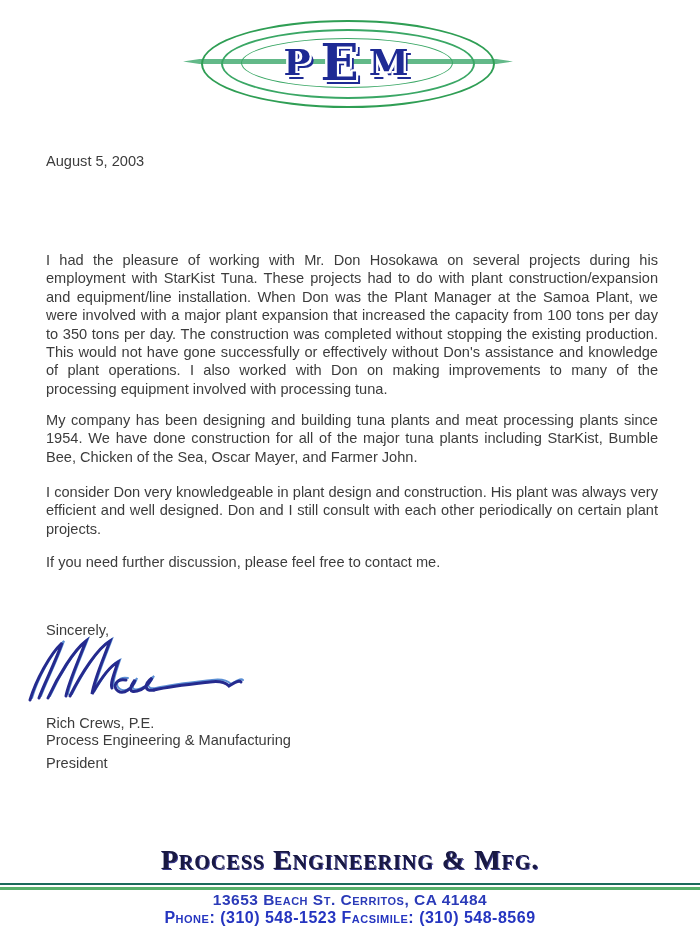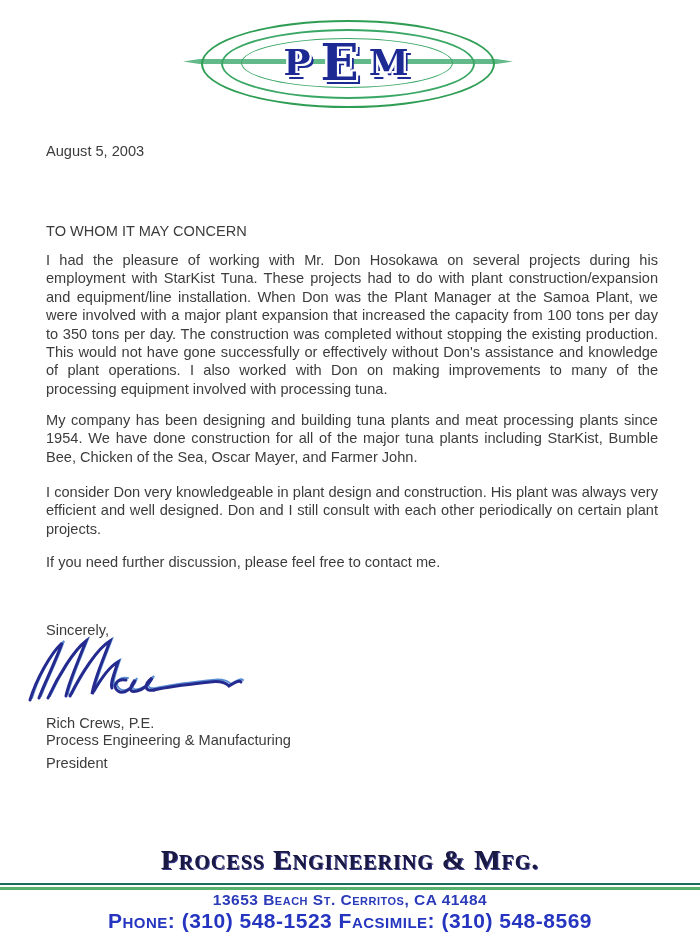--- a/index.html
+++ b/index.html
@@ -25,21 +25,21 @@
     font-family:"DejaVu Serif", serif; font-weight:bold; color:#1e2a94;
     text-shadow:2px 0 0 #fff,-2px 0 0 #fff,0 2px 0 #fff,0 -2px 0 #fff,
                 2px 2px 0 #fff,-2px -2px 0 #fff,2px -2px 0 #fff,-2px 2px 0 #fff,
                 4px 4px 0 #1e2a94;
   }
   .logo-letters .lp{font-size:36px; margin:0 5px;}
   .logo-letters .le{font-size:50px; margin:0 5px;}
   .logo-letters .lm{font-size:36px; margin:0 5px;}
   
   .txt{position:absolute; color:#3c3c3c; font-size:14.6px; line-height:18.4px;}
-  .date{left:46px; top:142px;}
+  .date{left:46px; top:152px;}
   .salutation{left:46px; top:222px;}
   .para{left:46px; width:612px; text-align:justify;}
   .p1{top:251px;}
   .p2{top:411px;}
   .p3{top:483px;}
   .p4{top:553px;}
   .closing{left:46px; top:621px;}
   .sig{position:absolute; left:26px; top:636px; width:236px; height:70px;}
   .signer-name   {left:46px; top:714px;}
   .signer-title  {left:46px; top:714px;margin-top:40px;}
@@ -53,21 +53,21 @@
   }
   .divider-dark {position:absolute; left:0; top:883px; width:700px; height:2px; background:#1a6b5a;}
   .divider-green{position:absolute; left:0; top:887px; width:700px; height:2.5px; background:#57b06b;}
   .footer-address{
     position:absolute; left:0; top:891px; width:700px; text-align:center;
     font-weight:bold; font-variant:small-caps; font-size:15.5px;
     color:#2a3ab8; letter-spacing:0.5px;
   }
   .footer-phone{
     position:absolute; left:0; top:909px; width:700px; text-align:center;
-    font-weight:bold; font-variant:small-caps; font-size:21px;
+    font-weight:bold; font-variant:small-caps; font-size:16px;
     color:#2535c0; letter-spacing:0.5px;
   }
 </style>
 </head>
 <body>
 
 <div id="page">
 
   <div class="logo-wrap">
     <div class="logo-band"></div>
@@ -75,21 +75,20 @@
     <div class="ellipse mid"></div>
     <div class="ellipse inner"></div>
     <div class="logo-letters">
       <span class="lp">P</span>
       <span class="le">E</span>
       <span class="lm">M</span>
     </div>
   </div>
 
   <div class="txt date">August 5, 2003</div>
-  <div class="txt salutation">TO WHOM IT MAY CONCERN</div>
 
   <div class="txt para p1">I had the pleasure of working with Mr. Don Hosokawa on several projects during his employment with StarKist Tuna. These projects had to do with plant construction/expansion and equipment/line installation. When Don was the Plant Manager at the Samoa Plant, we were involved with a major plant expansion that increased the capacity from 100 tons per day to 350 tons per day. The construction was completed without stopping the existing production. This would not have gone successfully or effectively without Don's assistance and knowledge of plant operations. I also worked with Don on making improvements to many of the processing equipment involved with processing tuna.</div>
   <div class="txt para p2">My company has been designing and building tuna plants and meat processing plants since 1954. We have done construction for all of the major tuna plants including StarKist, Bumble Bee, Chicken of the Sea, Oscar Mayer, and Farmer John.</div>
   <div class="txt para p3">I consider Don very knowledgeable in plant design and construction. His plant was always very efficient and well designed. Don and I still consult with each other periodically on certain plant projects.</div>
   <div class="txt para p4">If you need further discussion, please feel free to contact me.</div>
 
   <div class="txt closing">Sincerely,</div>
 
   <svg class="sig" viewBox="0 0 236 70" fill="none" xmlns="http://www.w3.org/2000/svg">
     <g stroke="#5b8fd4" stroke-width="2" stroke-linecap="round" fill="none" transform="translate(2,-2)">

